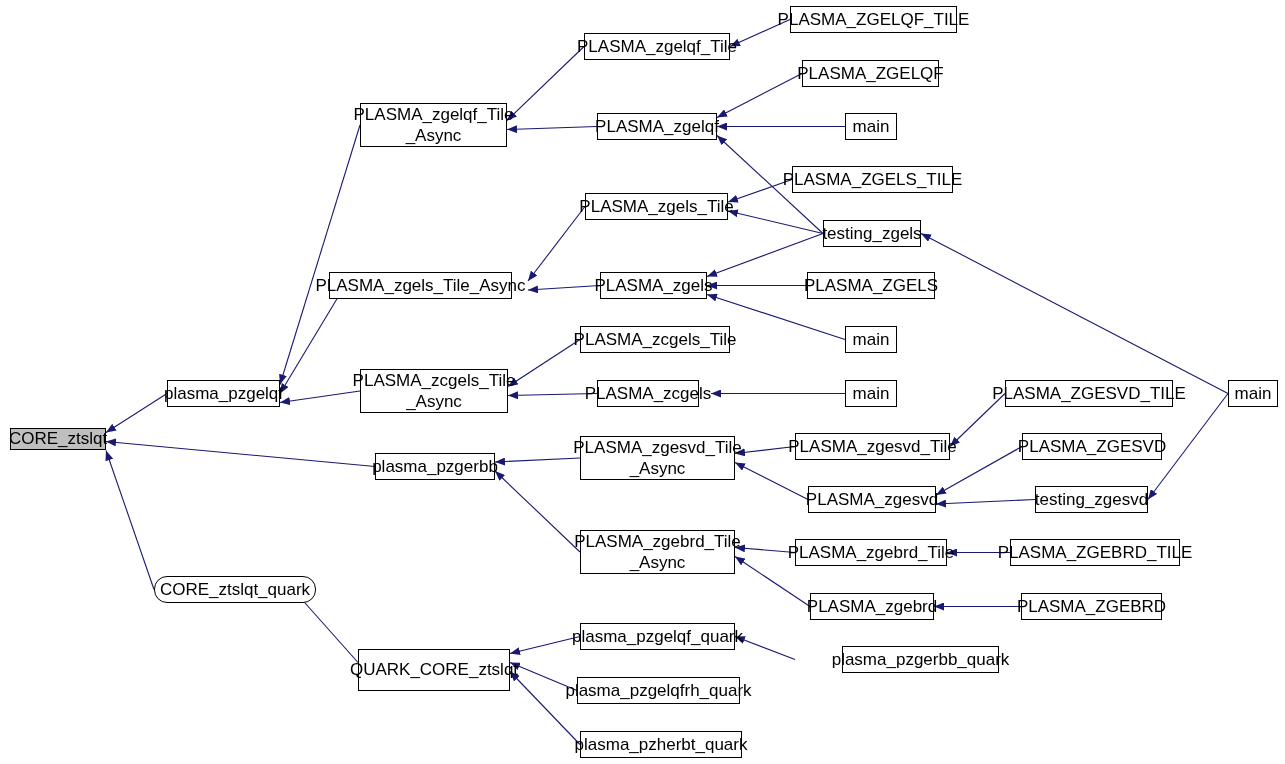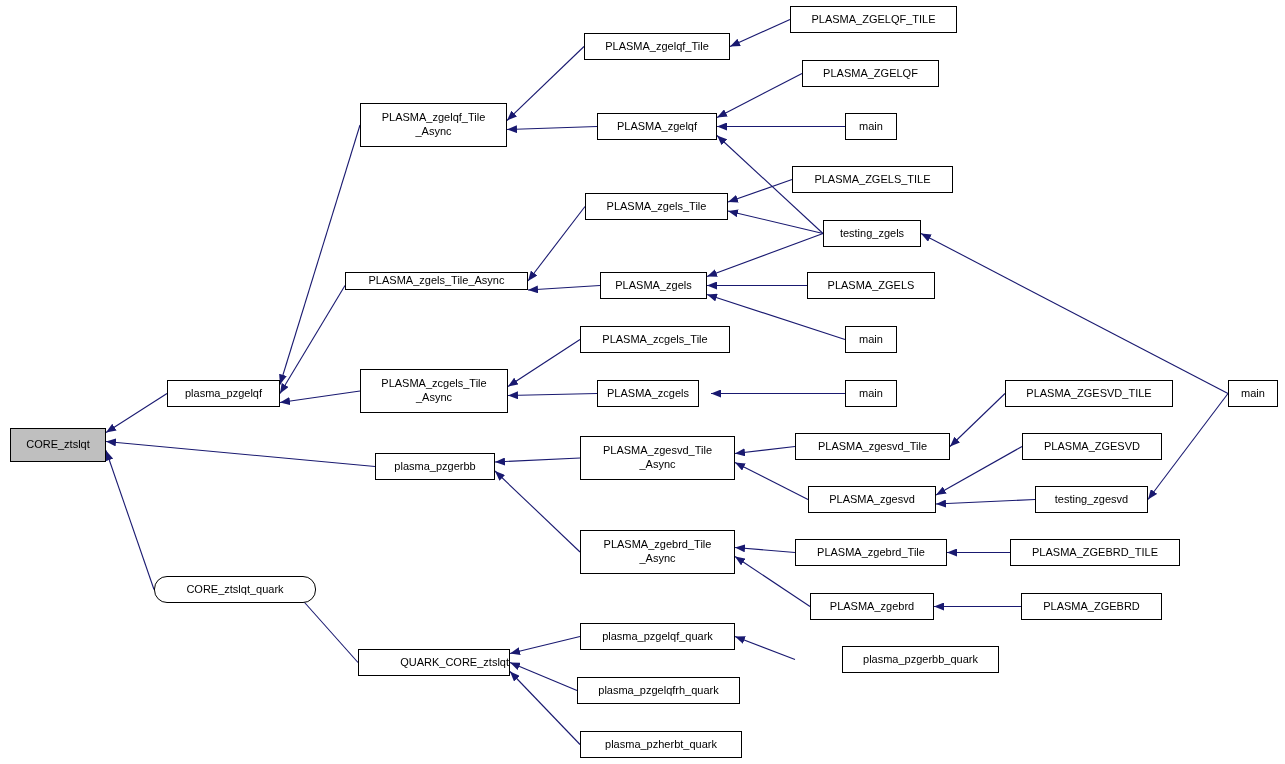--- a/index.html
+++ b/index.html
@@ -15,21 +15,21 @@
   .node {
     position: absolute;
     box-sizing: border-box;
     border: 1px solid var(--node-border, #000000);
     background: var(--node-fill, #ffffff);
     color: var(--text, #000000);
     display: flex;
     flex-direction: column;
     align-items: center;
     justify-content: center;
-    font-size: 11px;
+    font-size: 17px;
     line-height: 1.25;
     white-space: nowrap;
     cursor: pointer;
   }
   .node.highlight { background: var(--highlight-fill, #bfbfbf); cursor: default; }
   .node-line { pointer-events: none; }
 </style>
 </head>
 <body>
 
@@ -77,44 +77,44 @@
         <line x1="810" y1="606.5" x2="735" y2="556.5" stroke="#191970" stroke-width="1.1" marker-end="url(#arrowhead)"></line>
         <line x1="1010" y1="552.5" x2="947" y2="552.5" stroke="#191970" stroke-width="1.1" marker-end="url(#arrowhead)"></line>
         <line x1="1021" y1="606.5" x2="934" y2="606.5" stroke="#191970" stroke-width="1.1" marker-end="url(#arrowhead)"></line>
         <line x1="580" y1="636.5" x2="510" y2="653.5" stroke="#191970" stroke-width="1.1" marker-end="url(#arrowhead)"></line>
         <line x1="577" y1="690.5" x2="510" y2="662.5" stroke="#191970" stroke-width="1.1" marker-end="url(#arrowhead)"></line>
         <line x1="580" y1="744.5" x2="510" y2="671.5" stroke="#191970" stroke-width="1.1" marker-end="url(#arrowhead)"></line>
         <line x1="795" y1="659.5" x2="735" y2="636.5" stroke="#191970" stroke-width="1.1" marker-end="url(#arrowhead)"></line>
       </g>
   </svg>
   <div id="node-layer">
-      <div class="node highlight" style="left: 10px; top: 428px; width: 96px; height: 34px;">
+      <div class="node highlight" style="left: 10px; top: 428px; width: 96px; height: 22px;">
         <div class="node-line">CORE_ztslqt</div>
       </div>
       <div class="node" style="left: 167px; top: 380px; width: 113px; height: 27px; align-items: center;">
         <div class="node-line">plasma_pzgelqf</div>
       </div>
       <div class="node" style="left: 154px; top: 576px; width: 162px; height: 27px; border-radius: 13px;">
         <div class="node-line">CORE_ztslqt_quark</div>
       </div>
       <div class="node" style="left: 360px; top: 103px; width: 147px; height: 44px;">
         <div class="node-line">PLASMA_zgelqf_Tile</div>
         <div class="node-line">_Async</div>
       </div>
-      <div class="node" style="left: 345px; top: 272px; width: 183px; height: 18px;">
+      <div class="node" style="left: 329px; top: 272px; width: 183px; height: 27px;">
         <div class="node-line">PLASMA_zgels_Tile_Async</div>
       </div>
       <div class="node" style="left: 360px; top: 369px; width: 148px; height: 44px;">
         <div class="node-line">PLASMA_zcgels_Tile</div>
         <div class="node-line">_Async</div>
       </div>
       <div class="node" style="left: 375px; top: 453px; width: 120px; height: 27px;">
         <div class="node-line">plasma_pzgerbb</div>
       </div>
-      <div class="node" style="left: 358px; top: 649px; width: 152px; height: 27px; align-items: flex-end;">
+      <div class="node" style="left: 358px; top: 649px; width: 152px; height: 42px;">
         <div class="node-line">QUARK_CORE_ztslqt</div>
       </div>
       <div class="node" style="left: 584px; top: 33px; width: 146px; height: 27px;">
         <div class="node-line">PLASMA_zgelqf_Tile</div>
       </div>
       <div class="node" style="left: 597px; top: 113px; width: 120px; height: 27px;">
         <div class="node-line">PLASMA_zgelqf</div>
       </div>
       <div class="node" style="left: 585px; top: 193px; width: 143px; height: 27px;">
         <div class="node-line">PLASMA_zgels_Tile</div>

